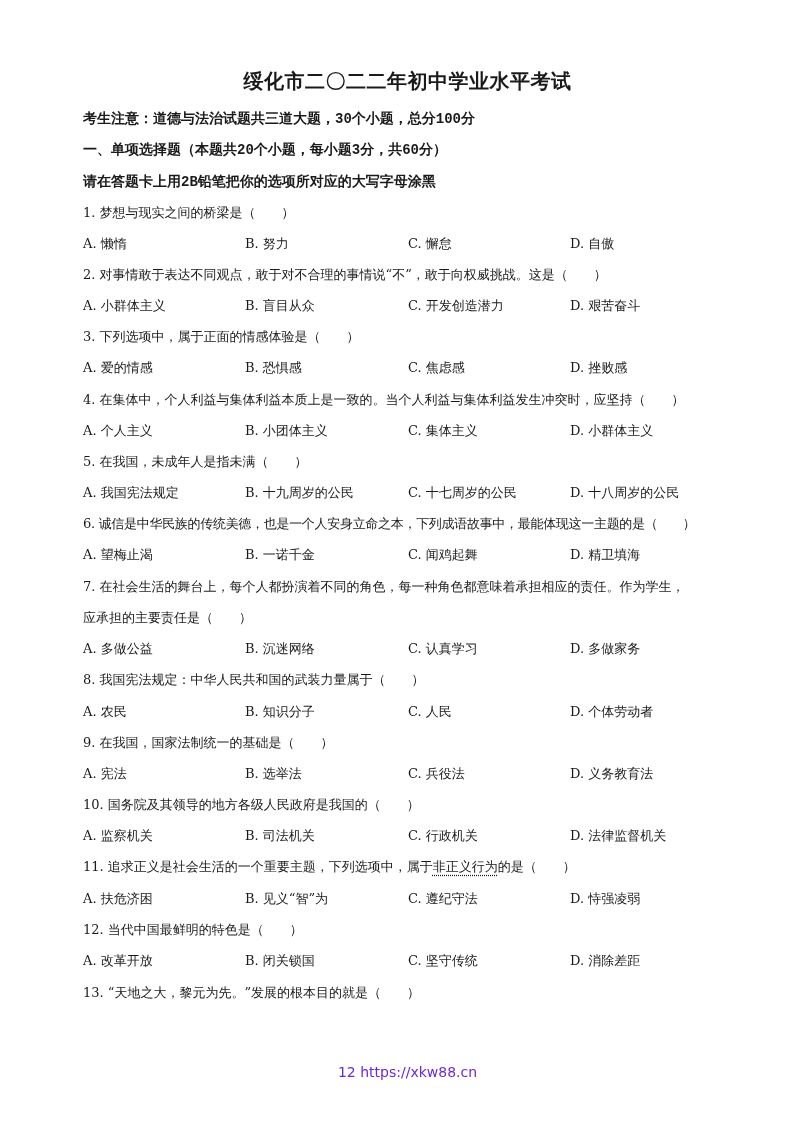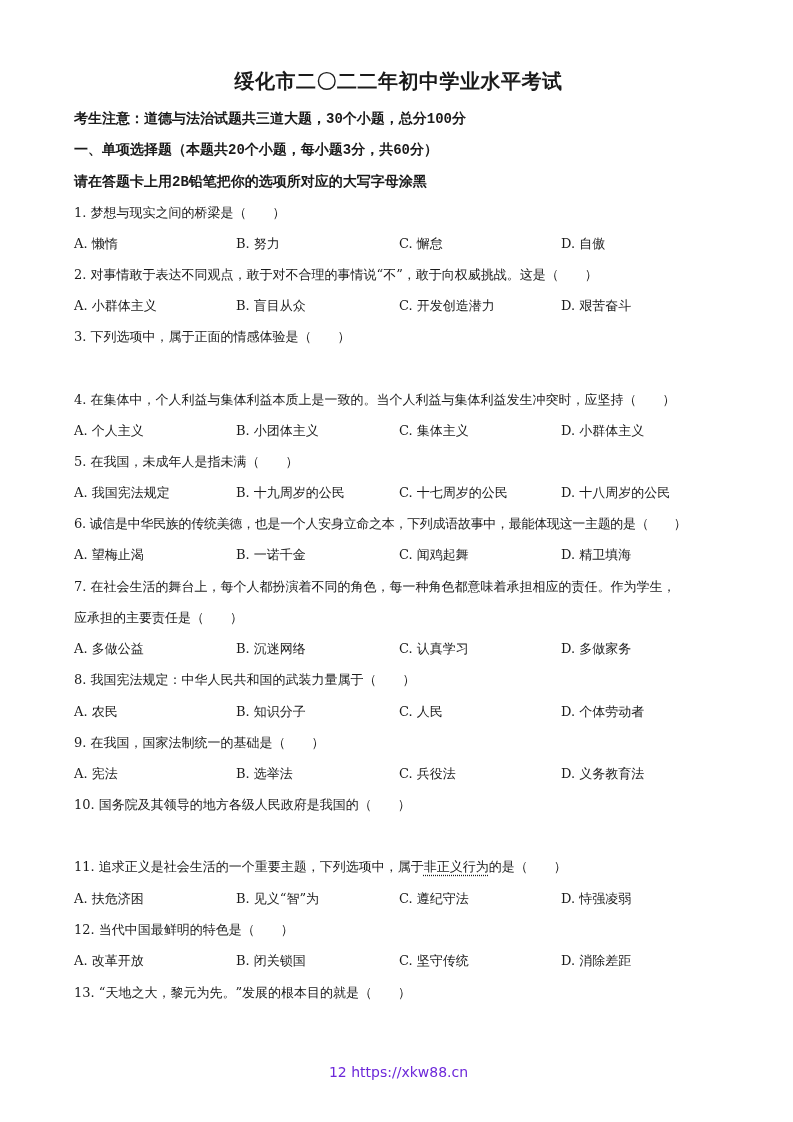--- a/index.html
+++ b/index.html
@@ -1,21 +1,21 @@
 <!DOCTYPE html>
 <html><head>
 <meta charset="utf-8">
 <style>
   html, body { margin: 0; padding: 0; background: #ffffff; }
   body {
     width: 793px; height: 1122px; position: relative; overflow: hidden;
     font-family: "DejaVu Serif", "Liberation Serif", serif;
     color: #1a1a1a;
   }
-  .page { position: absolute; left: 2px; top: 0; width: 735px; height: 1122px; padding-left: 29px; }
+  .page { position: absolute; left: 11px; top: 0; width: 735px; height: 1122px; padding-left: 29px; }
   .title {
     position: absolute; left: 0; width: 793px; top: 68px;
     text-align: center; font-size: 20px; font-weight: bold;
     font-family: "DejaVu Sans", "Liberation Sans", sans-serif;
     letter-spacing: 0.5px;
   }
   .bold-line {
     position: absolute; left: 72px; font-size: 14px; font-weight: bold;
     font-family: Liberation Mono, monospace;
     white-space: nowrap;
@@ -52,20 +52,26 @@
 
   <div class="line" style="top:266px">2. 对事情敢于表达不同观点，敢于对不合理的事情说“不”，敢于向权威挑战。这是（　　）</div>
   <div class="opt-row" style="top:297px">
     <span class="opt" style="left:0">A.  小群体主义</span>
     <span class="opt" style="left:162px">B.  盲目从众</span>
     <span class="opt" style="left:325px">C.  开发创造潜力</span>
     <span class="opt" style="left:487px">D.  艰苦奋斗</span>
   </div>
 
   <div class="line" style="top:328px">3. 下列选项中，属于正面的情感体验是（　　）</div>
+  <div class="opt-row" style="top:359px">
+    <span class="opt" style="left:0">A.  爱的情感</span>
+    <span class="opt" style="left:162px">B.  恐惧感</span>
+    <span class="opt" style="left:325px">C.  焦虑感</span>
+    <span class="opt" style="left:487px">D.  挫败感</span>
+  </div>
 
   <div class="line" style="top:391px">4. 在集体中，个人利益与集体利益本质上是一致的。当个人利益与集体利益发生冲突时，应坚持（　　）</div>
   <div class="opt-row" style="top:422px">
     <span class="opt" style="left:0">A.  个人主义</span>
     <span class="opt" style="left:162px">B.  小团体主义</span>
     <span class="opt" style="left:325px">C.  集体主义</span>
     <span class="opt" style="left:487px">D.  小群体主义</span>
   </div>
 
   <div class="line" style="top:453px">5. 在我国，未成年人是指未满（　　）</div>
@@ -103,20 +109,26 @@
 
   <div class="line" style="top:734px">9. 在我国，国家法制统一的基础是（　　）</div>
   <div class="opt-row" style="top:765px">
     <span class="opt" style="left:0">A.  宪法</span>
     <span class="opt" style="left:162px">B.  选举法</span>
     <span class="opt" style="left:325px">C.  兵役法</span>
     <span class="opt" style="left:487px">D.  义务教育法</span>
   </div>
 
   <div class="line" style="top:796px">10. 国务院及其领导的地方各级人民政府是我国的（　　）</div>
+  <div class="opt-row" style="top:827px">
+    <span class="opt" style="left:0">A.  监察机关</span>
+    <span class="opt" style="left:162px">B.  司法机关</span>
+    <span class="opt" style="left:325px">C.  行政机关</span>
+    <span class="opt" style="left:487px">D.  法律监督机关</span>
+  </div>
 
   <div class="line" style="top:858px">
     <span>11. 追求正义是社会生活的一个重要主题，下列选项中，属于</span><span class="emph">非正义行为</span><span>的是（　　）</span>
   </div>
   <div class="opt-row" style="top:890px">
     <span class="opt" style="left:0">A.  扶危济困</span>
     <span class="opt" style="left:162px">B.  见义“智”为</span>
     <span class="opt" style="left:325px">C.  遵纪守法</span>
     <span class="opt" style="left:487px">D.  恃强凌弱</span>
   </div>

